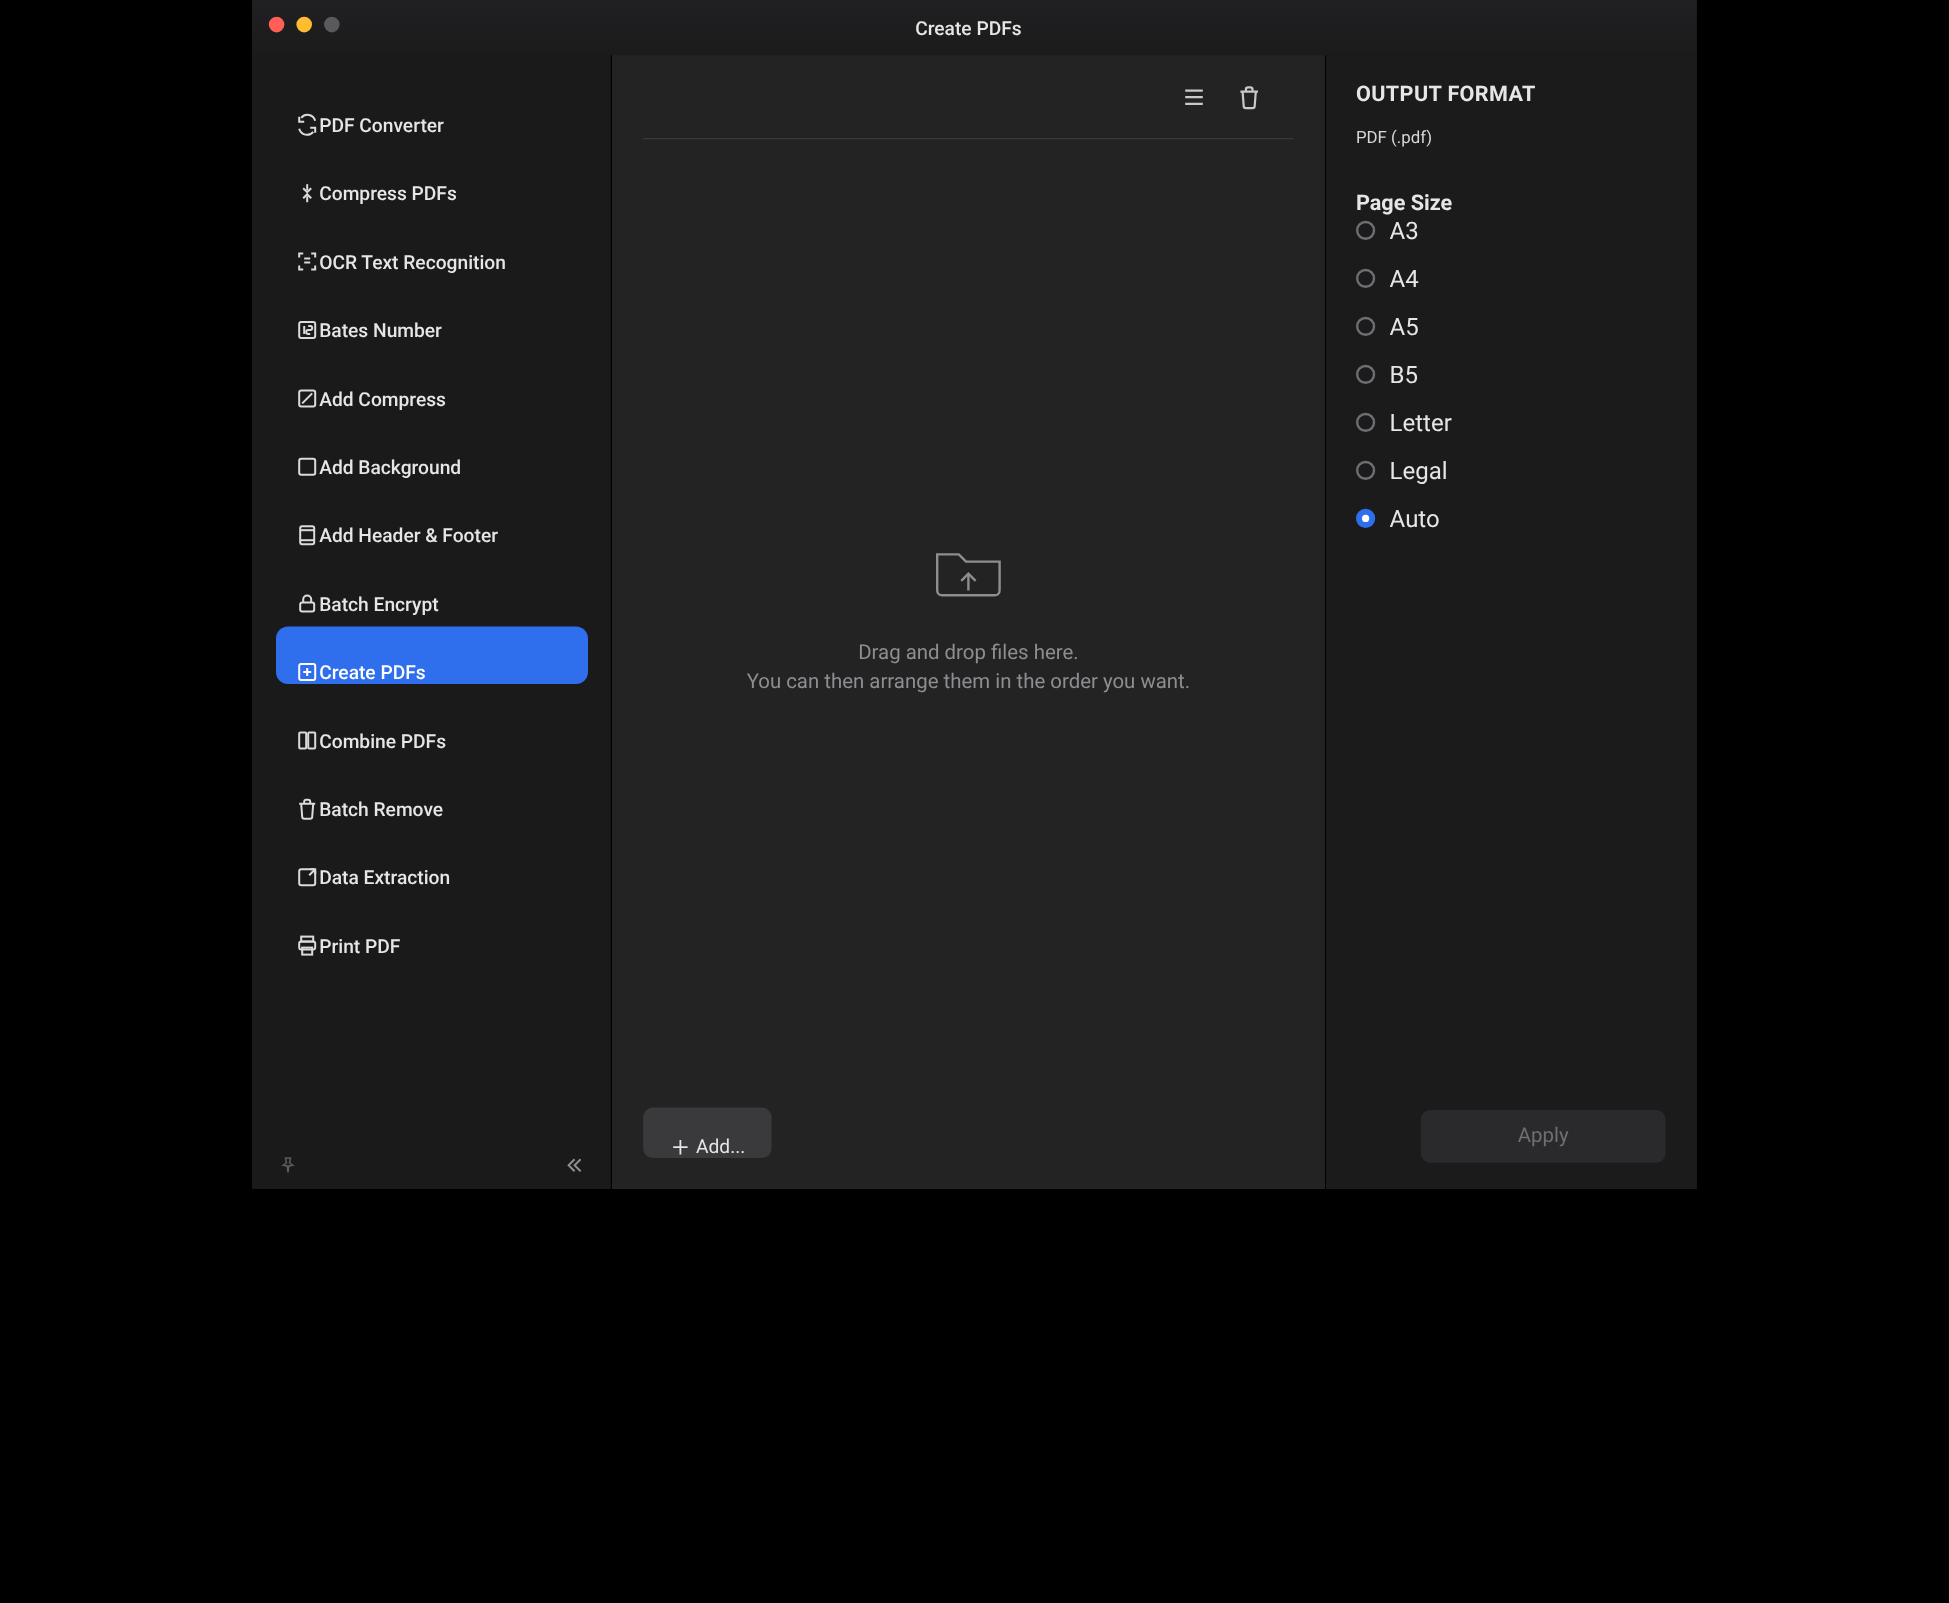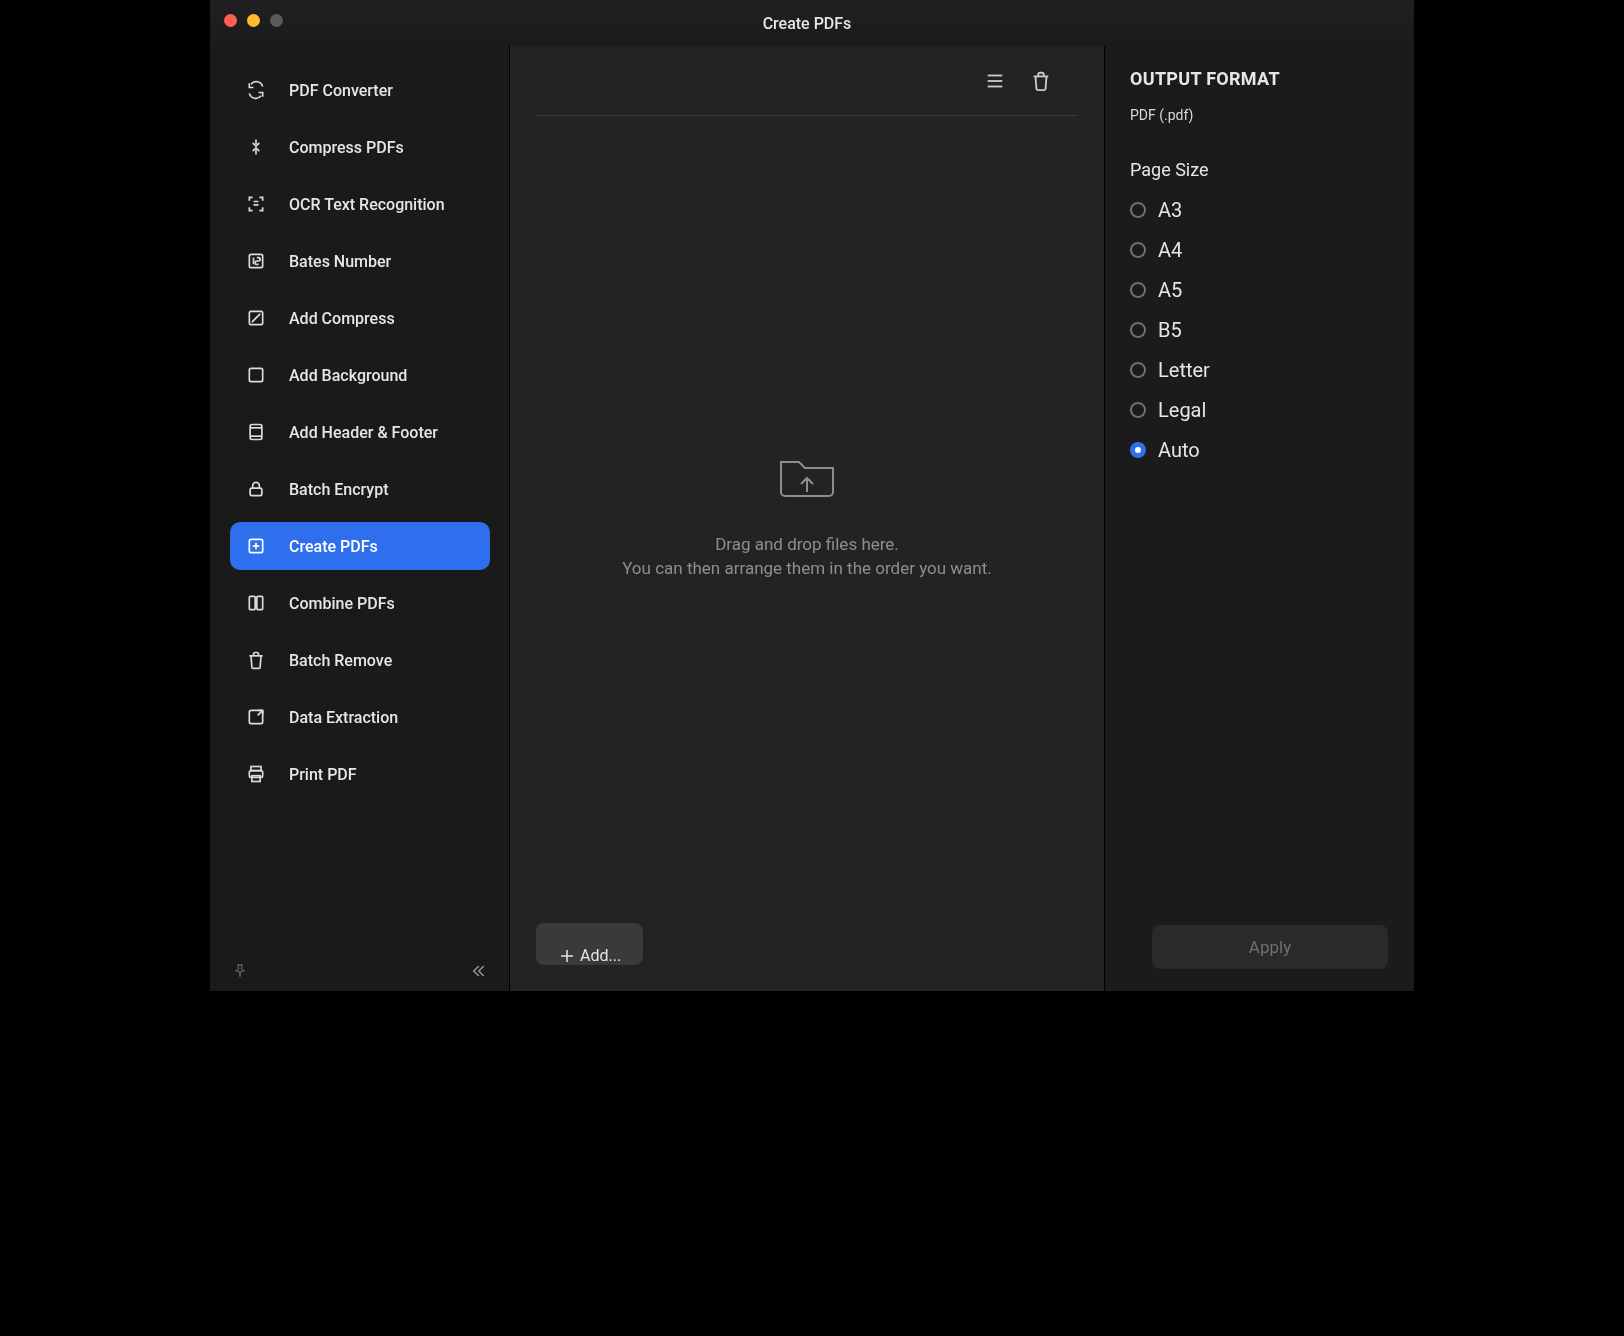--- a/index.html
+++ b/index.html
@@ -29,21 +29,21 @@
   .titlebar{grid-column:1/4;grid-row:1;display:flex;align-items:center;position:relative;background:linear-gradient(#202022,#1b1b1c)}
   .traffic{position:absolute;left:14px;top:14px;display:flex;gap:10px}
   .dot{width:13px;height:13px;border-radius:50%}
   .dot.red{background:var(--traffic-red)}
   .dot.yellow{background:var(--traffic-yellow)}
   .dot.gray{background:var(--traffic-gray)}
   .title{position:absolute;left:300px;right:310px;text-align:center;color:var(--text);font-size:16px;font-weight:500}
 
   .left{grid-column:1;grid-row:2;background:var(--bg-left);padding:20px 20px 0 20px;display:flex;flex-direction:column;position:relative;box-shadow:inset -1px 0 0 #000}
   .nav{display:flex;flex-direction:column;gap:9px}
-  .nav-item{display:flex;align-items:center;gap:23px;height:48px;padding:0 16px;border-radius:10px;color:var(--text);font-size:16px;font-weight:500;cursor:pointer}
+  .nav-item{display:flex;align-items:flex-end;gap:0;height:48px;padding:0 16px;border-radius:10px;color:var(--text);font-size:16px;font-weight:500;cursor:pointer}
   .nav-item.selected{background:var(--pill);color:#fff}
   .nav-item .icon{width:20px;height:20px;display:flex;align-items:center;justify-content:center;opacity:.95}
   .nav-item.selected .icon{opacity:1}
 
   .bottom-row{margin-top:auto;display:flex;align-items:center;justify-content:space-between;padding:8px 2px 10px 2px}
   .pin{width:16px;height:16px;color:#5b5b5e}
   .chev{width:20px;height:20px;color:#8e8e92}
 
   .main{grid-column:2;grid-row:2;background:var(--bg-main);display:flex;flex-direction:column;position:relative}
   .tools{height:70px;display:flex;align-items:center;justify-content:flex-end;gap:24px;padding-right:26px;border-bottom:1px solid var(--divider);margin:0 26px 0 26px}
@@ -53,27 +53,27 @@
   .folder-icon{width:64px;height:54px;color:#8e8e92;margin-bottom:30px}
   .drop p{margin:2px 0;font-size:17px}
 
   .addbar{position:absolute;left:26px;bottom:26px}
   .add-btn{display:flex;align-items:flex-end;gap:4px;background:var(--btn-add);color:var(--text);border:none;border-radius:8px;height:42px;padding:0 22px;font-size:16px;cursor:pointer}
   .add-btn svg{width:18px;height:18px}
 
   .right{grid-column:3;grid-row:2;background:var(--bg-right);padding:22px 26px;color:var(--text);display:flex;flex-direction:column;box-shadow:inset 1px 0 0 #000}
   .h1{font-size:18px;font-weight:700;letter-spacing:.3px;margin-bottom:18px}
   .fmt{font-size:14px;color:#d8d8da;margin-bottom:36px}
-  .h2{font-size:18px;font-weight:400;margin-bottom:18px}
+  .h2{font-size:18px;font-weight:700;}
   .radios{display:flex;flex-direction:column;gap:16px}
   .radio{display:flex;align-items:center;gap:12px;font-size:20px;cursor:pointer}
   .rr{width:16px;height:16px;border-radius:50%;border:2px solid var(--radio-ring);display:inline-block;position:relative}
   .radio.checked .rr{border-color:var(--accent);background:var(--accent)}
   .radio.checked .rr::after{content:"";position:absolute;inset:3px;border-radius:50%;background:#fff}
-  .apply{margin-top:auto;align-self:flex-end;background:var(--btn-apply);color:#6f6f73;border:none;border-radius:8px;width:236px;height:44px;font-size:17px;cursor:default}
+  .apply{margin-top:auto;align-self:flex-end;background:var(--btn-apply);color:#6f6f73;border:none;border-radius:8px;width:204px;height:44px;font-size:17px;cursor:default}
 
   svg{display:block}
 </style>
 </head>
 <body>
 
 <div class="window">
 
   <div class="titlebar">
     <div class="traffic">

